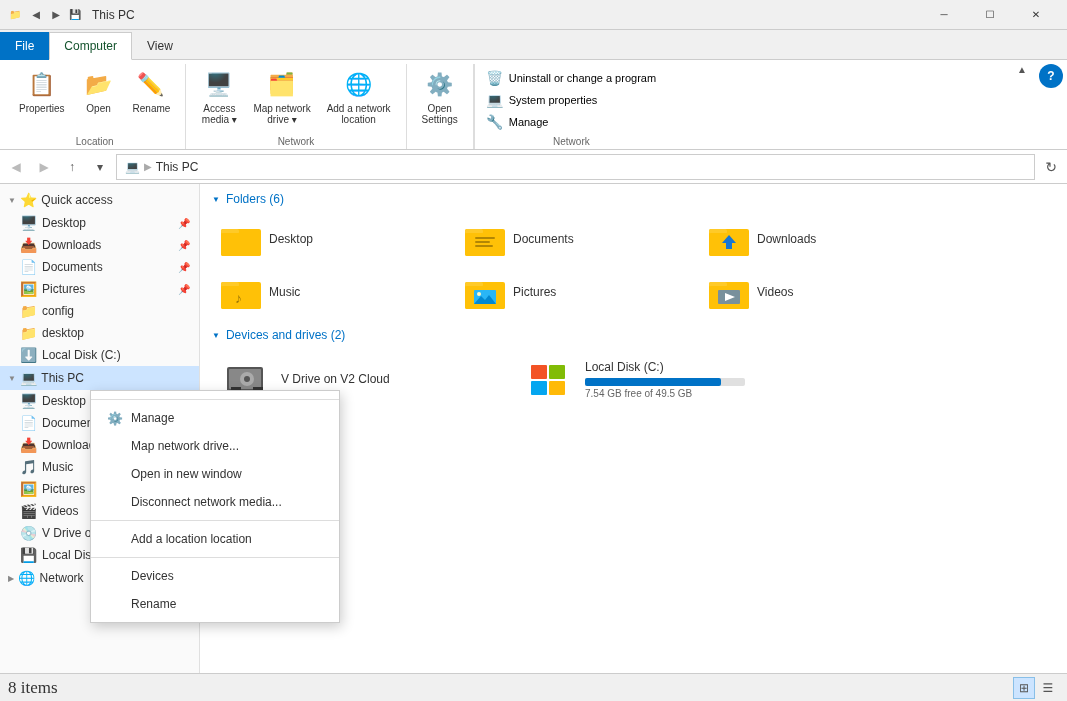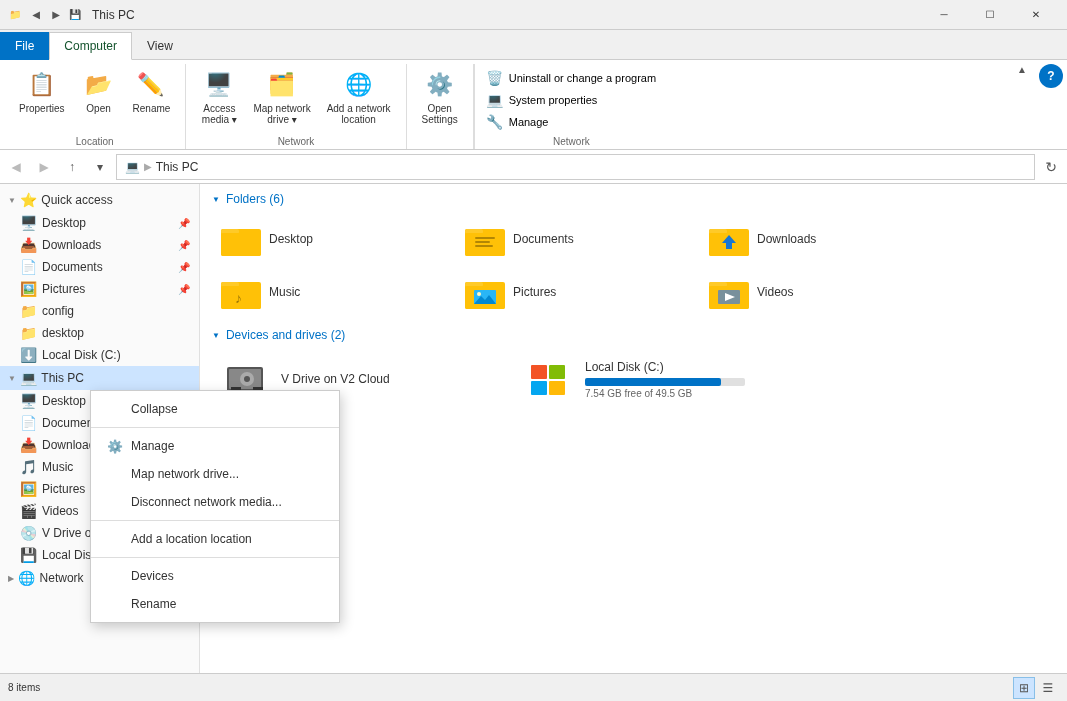--- a/index.html
+++ b/index.html
@@ -71,21 +71,21 @@
     .drive-item { display: flex; align-items: center; gap: 10px; width: 300px; padding: 8px 10px; cursor: pointer; border: 1px solid transparent; border-radius: 2px; }
     .drive-icon { width: 48px; height: 40px; display: flex; align-items: center; justify-content: center; font-size: 28px; }
     .drive-info { flex: 1; }
     .drive-label { font-size: 12px; color: #333; }
     .drive-bar-bg { height: 8px; background: #e0e0e0; border-radius: 2px; margin: 4px 0 2px; width: 160px; }
     .drive-bar-fill { height: 8px; background: #0072c6; border-radius: 2px; }
     .drive-space { font-size: 10px; color: #666; }
 
     
     .status-bar { height: 28px; background: #f0f0f0; border-top: 1px solid #ccc; display: flex; align-items: center; padding: 0 8px; justify-content: space-between; }
-    .status-text { font-size: 10px; color: #333; }
+    .status-text { font-size: 17px; color: #333; font-family: Liberation Serif, serif; }
     .view-btns { display: flex; gap: 2px; }
     .view-btn { width: 22px; height: 22px; display: flex; align-items: center; justify-content: center; cursor: pointer; font-size: 12px; color: #555; border: 1px solid transparent; }
     .view-btn.active { background: #cce4ff; border-color: #88bfe8; }
 
     
     .context-menu { position: absolute; left: 90px; top: 390px; width: 250px; background: #fff; border: 1px solid #ccc; box-shadow: 2px 4px 12px rgba(0,0,0,0.2); z-index: 100; padding: 4px 0; }
     .ctx-item { display: flex; align-items: center; gap: 8px; padding: 6px 16px; cursor: pointer; font-size: 12px; color: #333; }
     .ctx-icon { width: 16px; height: 16px; font-size: 13px; display: flex; align-items: center; justify-content: center; }
     .ctx-separator { height: 1px; background: #ddd; margin: 4px 0; }
 
@@ -417,35 +417,35 @@
 
 <div class="status-bar">
   <span class="status-text">8 items</span>
   <div class="view-btns">
     <div class="view-btn active">⊞</div>
     <div class="view-btn">☰</div>
   </div>
 </div>
 
 <div class="context-menu">
-  <div class="ctx-item">
-    <span class="ctx-icon"></span>
-    <span>Collapse</span>
-  </div>
   <div class="ctx-separator"></div>
   <div class="ctx-item">
     <span class="ctx-icon">⚙️</span>
     <span>Manage</span>
   </div>
   <div class="ctx-item">
     <span class="ctx-icon"></span>
     <span>Map network drive...</span>
   </div>
   <div class="ctx-item">
     <span class="ctx-icon"></span>
+    <span>Open in new window</span>
+  </div>
+  <div class="ctx-item">
+    <span class="ctx-icon"></span>
     <span>Disconnect network media...</span>
   </div>
   <div class="ctx-separator"></div>
   <div class="ctx-item">
     <span class="ctx-icon"></span>
     <span>Add a location location</span>
   </div>
   <div class="ctx-separator"></div>
   <div class="ctx-item">
     <span class="ctx-icon"></span>

